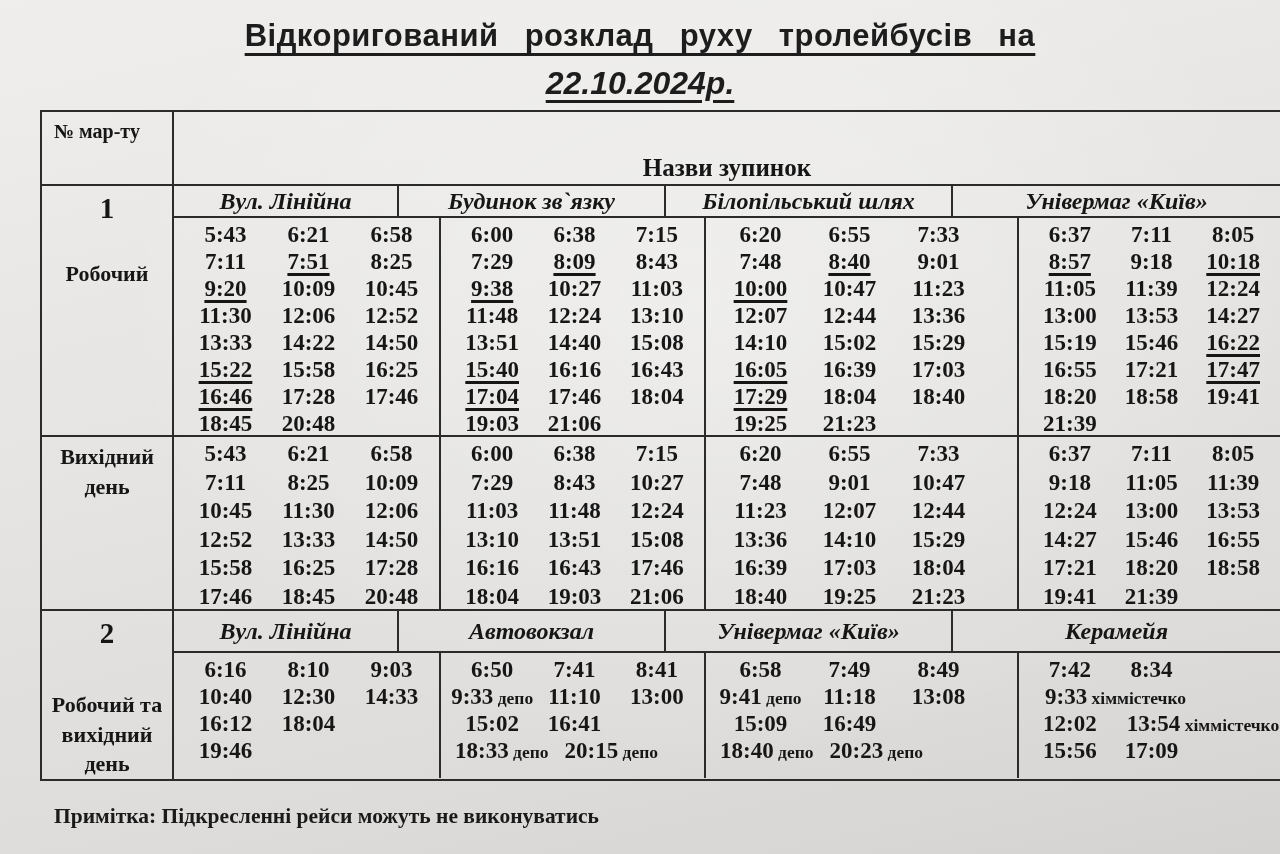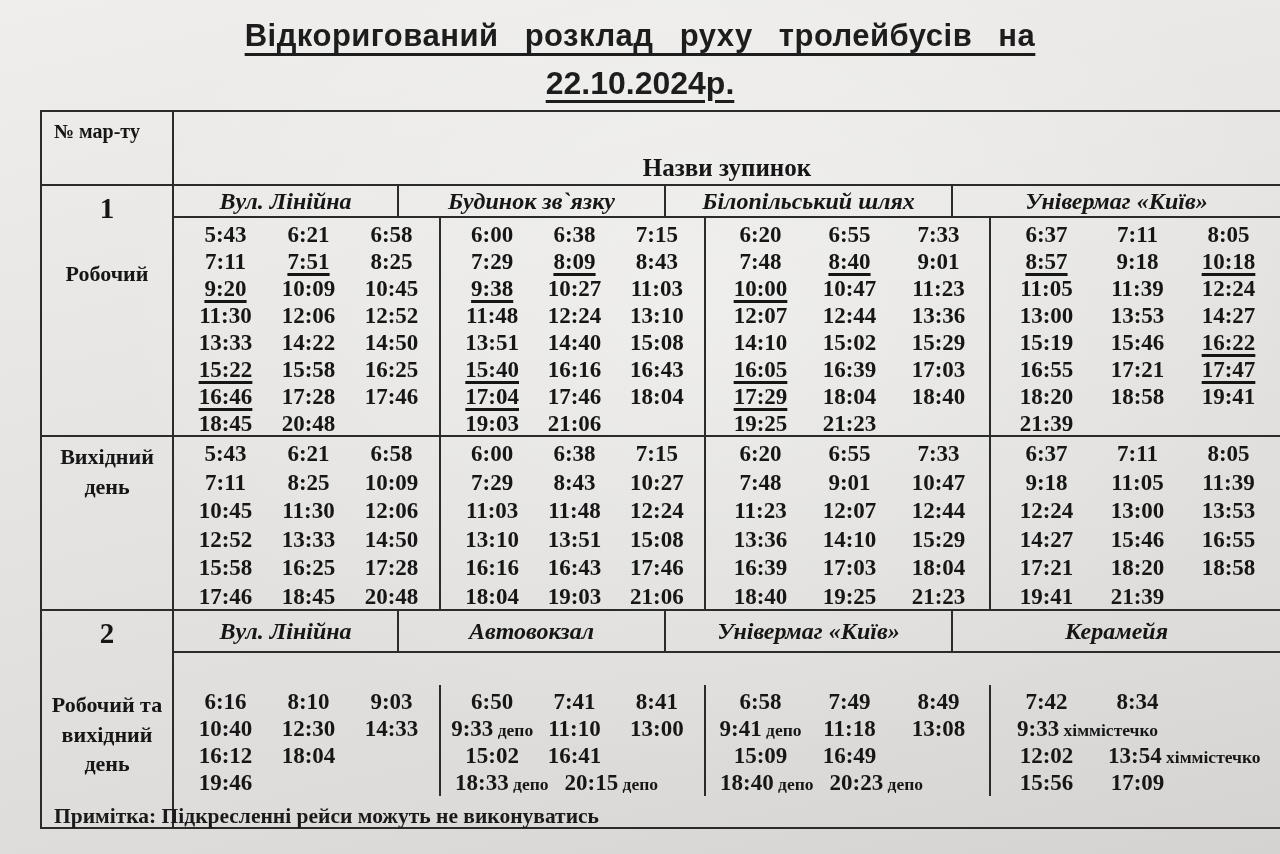--- a/index.html
+++ b/index.html
@@ -10,21 +10,21 @@
       linear-gradient(168deg,#efeeec 0%,#e6e5e3 40%,#dddcda 78%,#d4d3d1 100%);
     font-family:"Liberation Serif", serif;
     color:#161616;
   }
   
   .title{position:absolute;top:18px;left:0;width:1280px;text-align:center;
     font-family:"Liberation Sans", sans-serif;font-weight:bold;color:#1d1d1d;}
   .title-line1{font-size:31px;letter-spacing:0.5px;word-spacing:17px;
     text-decoration:underline;text-decoration-thickness:3px;text-underline-offset:7px;}
   .title-line2{font-size:32px;margin-top:11px;
-    text-decoration:underline;text-decoration-thickness:3px;text-underline-offset:6px;}
+    text-decoration:underline;text-decoration-thickness:3px;text-underline-offset:6px;font-style:italic;}
   
   .table{position:absolute;left:40px;top:110px;width:1238px;
     border:2.5px solid #2b2b2b;}
   .trow{display:flex;}
   .trow + .trow, #sections .trow{border-top:2px solid #2b2b2b;}
   .head-row{height:72px;}
   .cell{box-sizing:border-box;}
   .c0{width:130px;flex:none;}
   .corner{padding:8px 0 0 12px;font-weight:bold;font-size:20px;}
   .stops-head-cell{flex:1;border-left:2px solid #2b2b2b;display:flex;
@@ -38,25 +38,25 @@
   .stop-head:nth-child(1){width:223px;}
   .stop-head:nth-child(2){width:265px;}
   .stop-head:nth-child(3){width:285px;}
   .stop-head:nth-child(4){flex:1;}
   .stop-head:nth-child(n+2){border-left:2px solid #2b2b2b;}
   .times-row{display:flex;}
   .times-col{padding:3px 6px 0 10px;min-width:0;}
   .times-col:nth-child(1){width:265px;}
   .times-col:nth-child(2){width:265px;}
   .times-col:nth-child(3){width:285px;}
-  .times-col:nth-child(4){flex:1;}
+  .times-col:nth-child(4){flex:1;margin-left:28px;}
   .times-col:nth-child(n+2){border-left:2px solid #2b2b2b;}
   .sec0{height:217px;}
   .sec1{height:172px;}
-  .sec2{height:174px;align-items:center;}
+  .sec2{height:125px;}
   .time-line{display:grid;grid-template-columns:1fr 1fr 1fr;}
   .sec0 .time-line{height:27px;line-height:27px;}
   .sec1 .time-line{height:28.5px;line-height:28.5px;}
   .sec2 .time-line{height:27px;line-height:27px;}
   .time{font-weight:bold;font-size:23px;white-space:nowrap;justify-self:center;}
   .time.w2{grid-column:span 2;justify-self:start;padding-left:16px;}
   .time-line.packed{display:flex;gap:16px;padding-left:4px;}
   .time-line.packed .time{justify-self:auto;}
   .u{text-decoration:underline;text-decoration-thickness:2.5px;text-underline-offset:4px;}
   .suffix{font-size:17.5px;}

